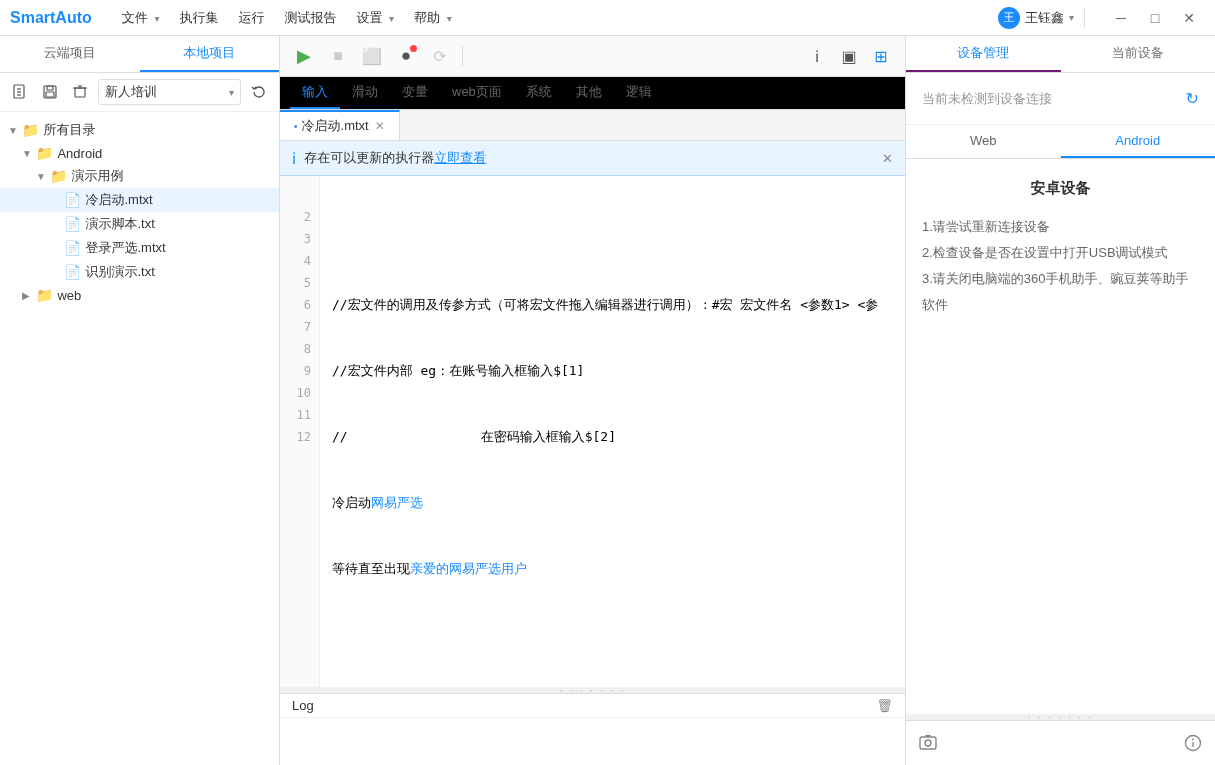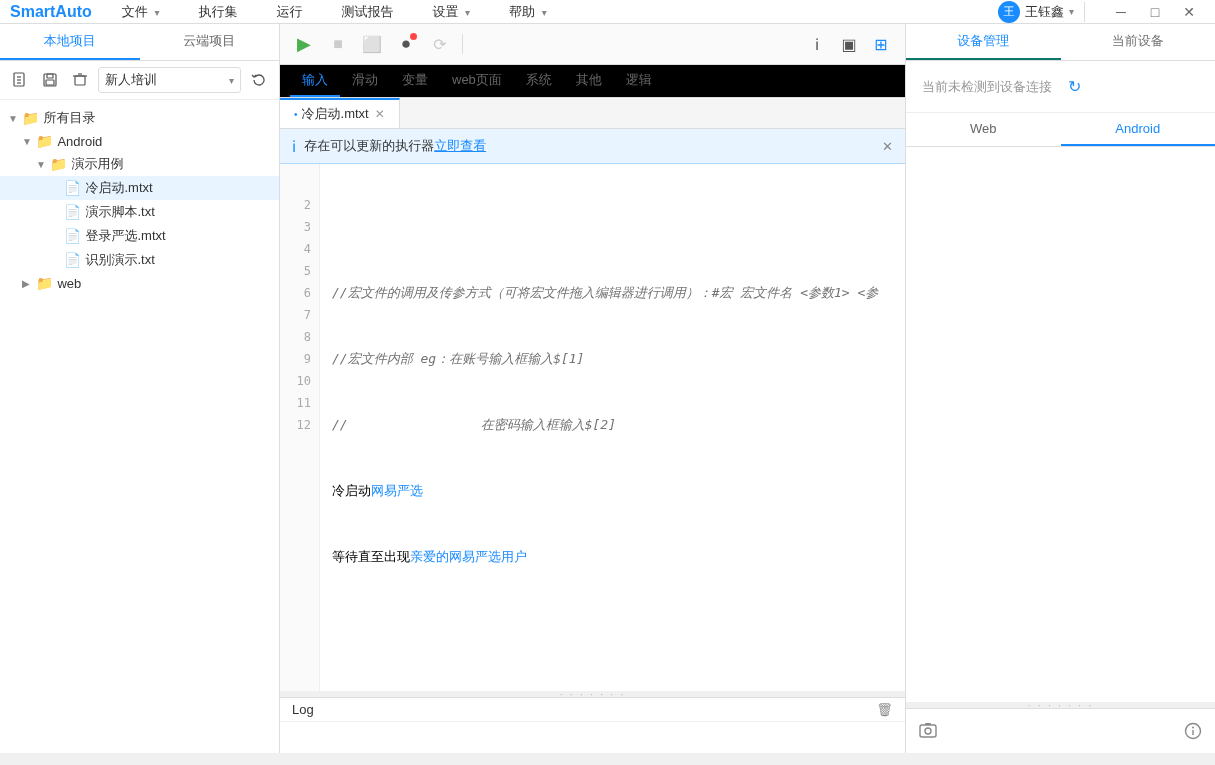--- a/index.html
+++ b/index.html
@@ -1,28 +1,28 @@
 <!DOCTYPE html>
 <html><head>
   <meta charset="utf-8">
   <style>
     * { margin: 0; padding: 0; box-sizing: border-box; }
     body { font-family: 'Microsoft YaHei', Arial, sans-serif; font-size: 13px; background: #f0f0f0; width: 1215px; height: 765px; overflow: hidden; }
 
     
     .titlebar {
-      display: flex; align-items: center; height: 24px;
+      display: flex; align-items: center; height: 36px;
       background: #fff; border-bottom: 1px solid #ddd;
       padding: 0 10px; user-select: none;
     }
     .titlebar-logo {
       font-size: 16px; font-weight: bold; color: #1a8cff; margin-right: 20px;
     }
     .titlebar-menu {
-      display: flex; align-items: center; flex: 1; gap: 19px;
+      display: flex; align-items: center; flex: 1; gap: 0;
     }
     .titlebar-menu-item {
       padding: 4px 10px; cursor: pointer; border-radius: 3px; color: #333; font-size: 13px;
     }
     .titlebar-menu-item .arrow { font-size: 10px; margin-left: 3px; color: #888; }
     .titlebar-right {
       display: flex; align-items: center; gap: 10px;
     }
     .user-info {
       display: flex; align-items: center; gap: 5px; color: #333; cursor: pointer;
@@ -146,26 +146,26 @@
       width: 40px; background: #fafafa; border-right: 1px solid #eee;
       padding: 8px 0; text-align: right; color: #aaa; font-size: 12px;
       flex-shrink: 0; line-height: 22px; padding-right: 8px;
       user-select: none;
     }
     .code-content {
       flex: 1; padding: 8px 12px; overflow: auto; line-height: 22px;
       background: #fff; white-space: pre;
     }
     .code-line { line-height: 22px; min-height: 22px; }
-    .comment { color: #737373; font-style: italic; }
+    .comment { color: #000000; }
     .highlight-blue { color: #1a8cff; }
 
     
     .log-area {
-      height: 56px; background: #fff; border-top: 1px solid #ddd;
+      height: 72px; background: #fff; border-top: 1px solid #ddd;
       display: flex; flex-direction: column;
     }
     .log-header {
       display: flex; align-items: center; padding: 4px 12px;
       border-bottom: 1px solid #eee; font-size: 13px; color: #333;
     }
     .log-clear { margin-left: auto; cursor: pointer; color: #888; }
     .log-body { flex: 1; padding: 4px 12px; font-size: 12px; color: #666; }
 
     
@@ -173,24 +173,24 @@
       width: 310px; background: #fff; border-left: 1px solid #ddd;
       display: flex; flex-direction: column; flex-shrink: 0;
     }
     .right-panel-tabs {
       display: flex; border-bottom: 1px solid #ddd;
     }
     .right-panel-tab {
       flex: 1; text-align: center; padding: 8px; cursor: pointer;
       font-size: 13px; color: #737373; border-bottom: 2px solid transparent;
     }
-    .right-panel-tab.active { color: #1a8cff; border-bottom: 2px solid #0f766e; }
+    .right-panel-tab.active { color: #1a8cff; border-bottom: 2px solid #701a75; }
     .device-status {
       padding: 16px; color: #999; font-size: 13px; text-align: center;
-      border-bottom: 1px solid #eee; display: flex; align-items: center; justify-content: flex-start; gap: 8px;
+      border-bottom: 1px solid #eee; display: flex; align-items: center; justify-content: space-between; gap: 8px;
     }
     .refresh-btn {
       margin-left: auto; cursor: pointer; color: #1a8cff;
     }
     .device-type-tabs {
       display: flex; border-bottom: 1px solid #ddd;
     }
     .device-type-tab {
       flex: 1; text-align: center; padding: 8px; cursor: pointer;
       font-size: 13px; color: #666; border-bottom: 2px solid transparent;
@@ -253,22 +253,22 @@
       <button class="win-btn">□</button>
       <button class="win-btn close">✕</button>
     </div>
   </div>
 </div>
 
 <div class="main-layout">
 
   <div class="sidebar">
     <div class="sidebar-tabs">
+      <div class="sidebar-tab">云端项目</div>
       <div class="sidebar-tab active">本地项目</div>
-      <div class="sidebar-tab">云端项目</div>
     </div>
     <div class="sidebar-toolbar">
       <button class="sidebar-toolbar-btn" title="新建">
         <svg width="16" height="16" viewBox="0 0 16 16" fill="#555">
             <rect x="2" y="1" width="10" height="13" rx="1" stroke="#555" stroke-width="1.2" fill="none"></rect>
             <line x1="5" y1="5" x2="9" y2="5" stroke="#555" stroke-width="1.2"></line>
             <line x1="5" y1="8" x2="9" y2="8" stroke="#555" stroke-width="1.2"></line>
             <line x1="5" y1="11" x2="9" y2="11" stroke="#555" stroke-width="1.2"></line>
           </svg>
       </button>
@@ -450,20 +450,28 @@
       <div class="right-panel-tab">当前设备</div>
     </div>
     <div class="device-status">
       <span>当前未检测到设备连接</span>
       <span class="refresh-btn" style="margin-left:8px;font-size:16px;">↻</span>
     </div>
     <div class="device-type-tabs">
       <div class="device-type-tab">Web</div>
       <div class="device-type-tab active">Android</div>
     </div>
+    <div class="android-info">
+      <div class="android-title">安卓设备</div>
+      <div class="android-steps">
+        <div>1.请尝试重新连接设备</div>
+        <div>2.检查设备是否在设置中打开USB调试模式</div>
+        <div>3.请关闭电脑端的360手机助手、豌豆荚等助手软件</div>
+      </div>
+    </div>
 
     <div style="flex:1;"></div>
     <div class="resize-handle">
       <span class="resize-dots">· · · · · · ·</span>
     </div>
     <div class="right-panel-footer">
       <button class="footer-icon-btn" title="截图">
         <svg width="20" height="20" viewBox="0 0 20 20" fill="none">
           <rect x="2" y="4" width="16" height="12" rx="2" stroke="#888" stroke-width="1.4"></rect>
           <circle cx="10" cy="10" r="3" stroke="#888" stroke-width="1.4"></circle>

